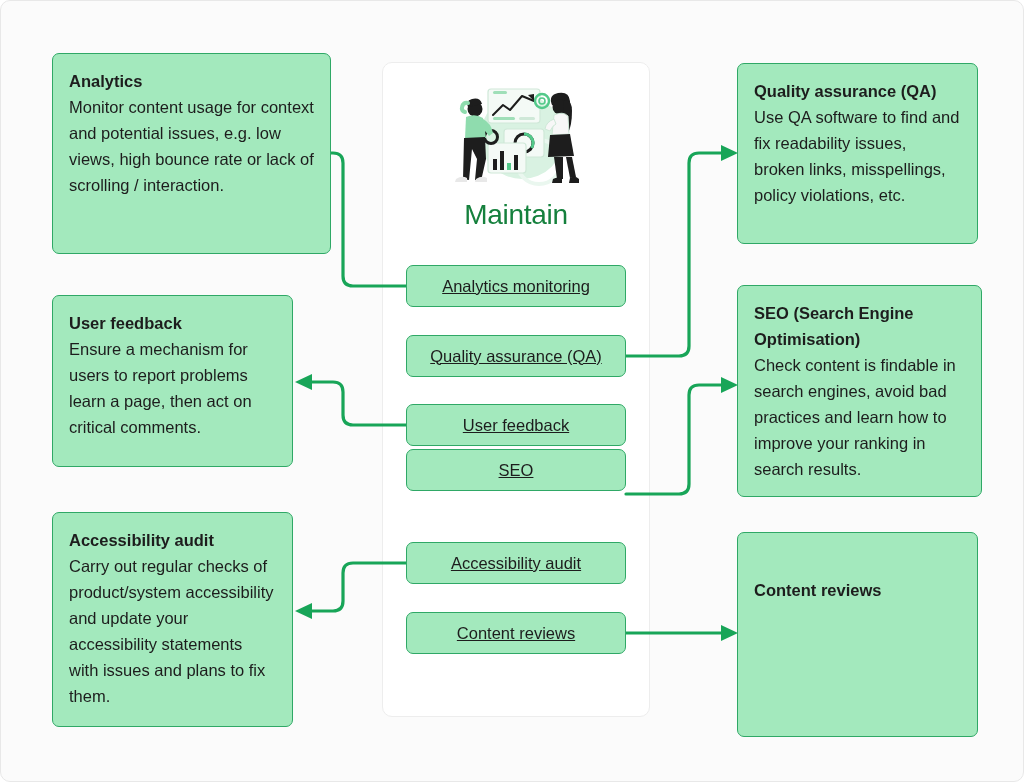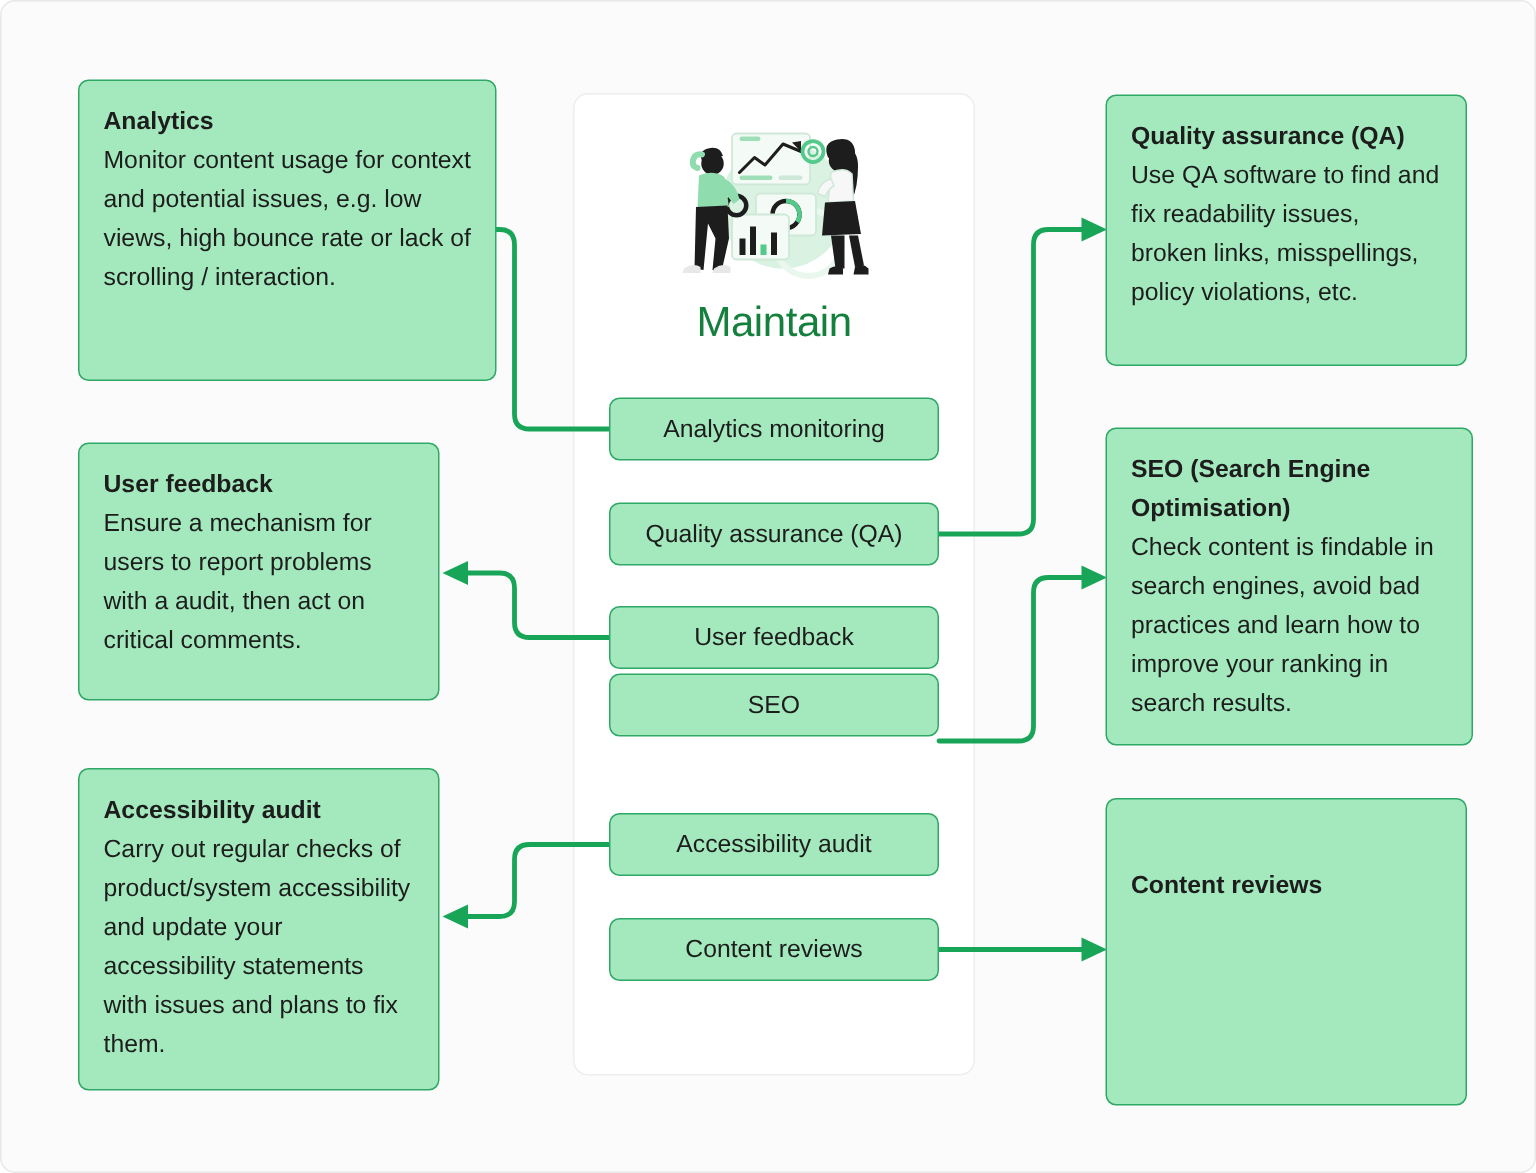--- a/index.html
+++ b/index.html
@@ -77,20 +77,21 @@
     height: 42px;
     background: #a3e9bd;
     border: 1.5px solid #2fa866;
     border-radius: 7px;
     box-sizing: border-box;
     display: flex;
     align-items: center;
     justify-content: center;
     font-size: 16.5px;
     color: #1d1d1d;
+    text-decoration: underline;
   }
   
   svg.links {
     position: absolute;
     left: 0;
     top: 0;
     width: 1024px;
     height: 782px;
     pointer-events: none;
   }
@@ -194,21 +195,21 @@
     </g>
   </svg>
 
   <div class="detail-box" style="left:51px; top:52px; width:279px; height:201px;">
     <span class="dt">Analytics</span>
     <span class="db">Monitor content usage for context and potential issues, e.g. low views, high bounce rate or lack of scrolling / interaction.</span>
   </div>
 
   <div class="detail-box" style="left:51px; top:294px; width:241px; height:172px;">
     <span class="dt">User feedback</span>
-    <span class="db">Ensure a mechanism for users to report problems with a audit, then act on critical comments.</span>
+    <span class="db">Ensure a mechanism for users to report problems learn a page, then act on critical comments.</span>
   </div>
 
   <div class="detail-box" style="left:51px; top:511px; width:241px; height:215px;">
     <span class="dt">Accessibility audit</span>
     <span class="db">Carry out regular checks of product/system accessibility and update your accessibility statements with issues and plans to fix them.</span>
   </div>
 
   <div class="detail-box" style="left:736px; top:62px; width:241px; height:181px;">
     <span class="dt">Quality assurance (QA)</span>
     <span class="db">Use QA software to find and fix readability issues, broken links, misspellings, policy violations, etc.</span>

